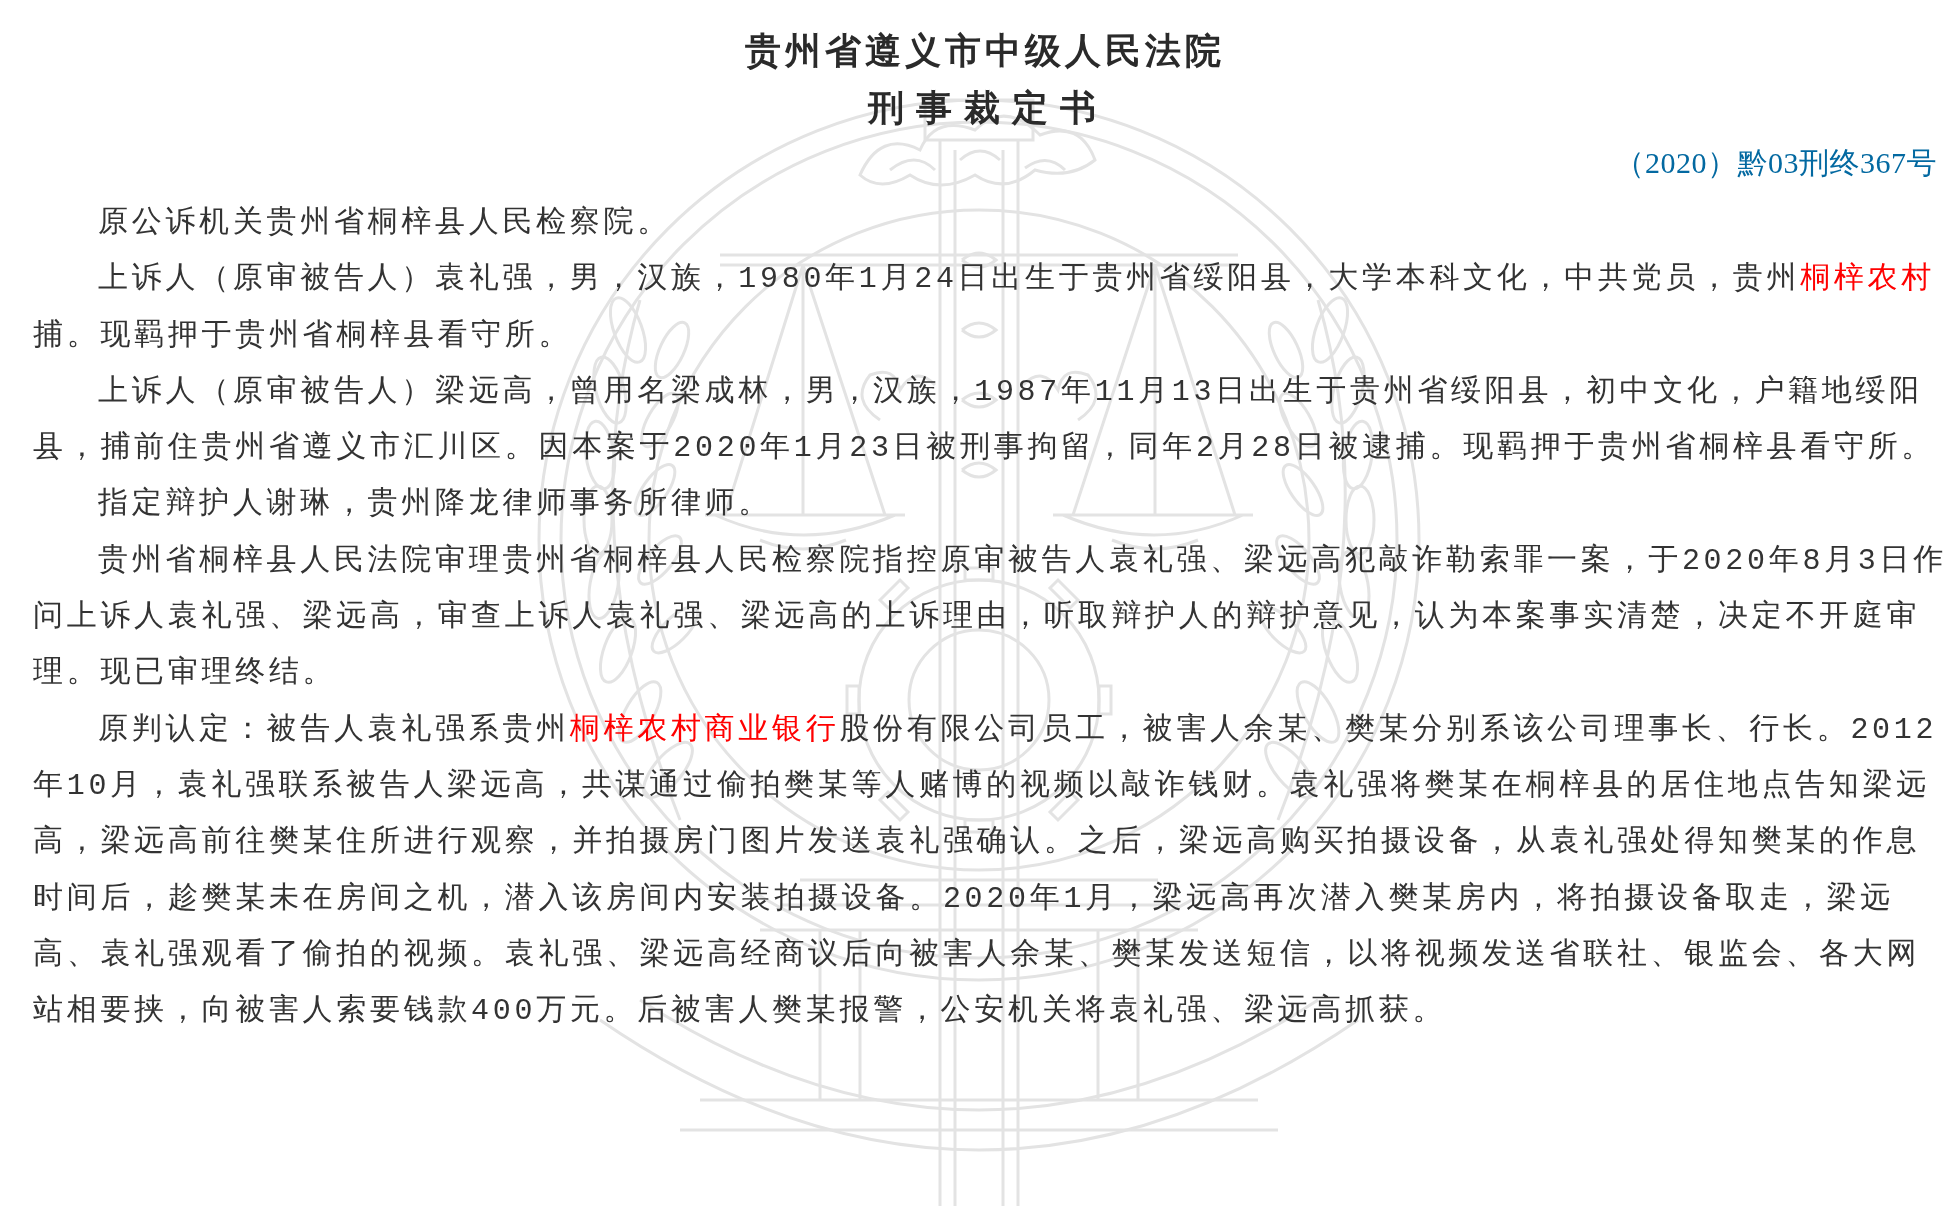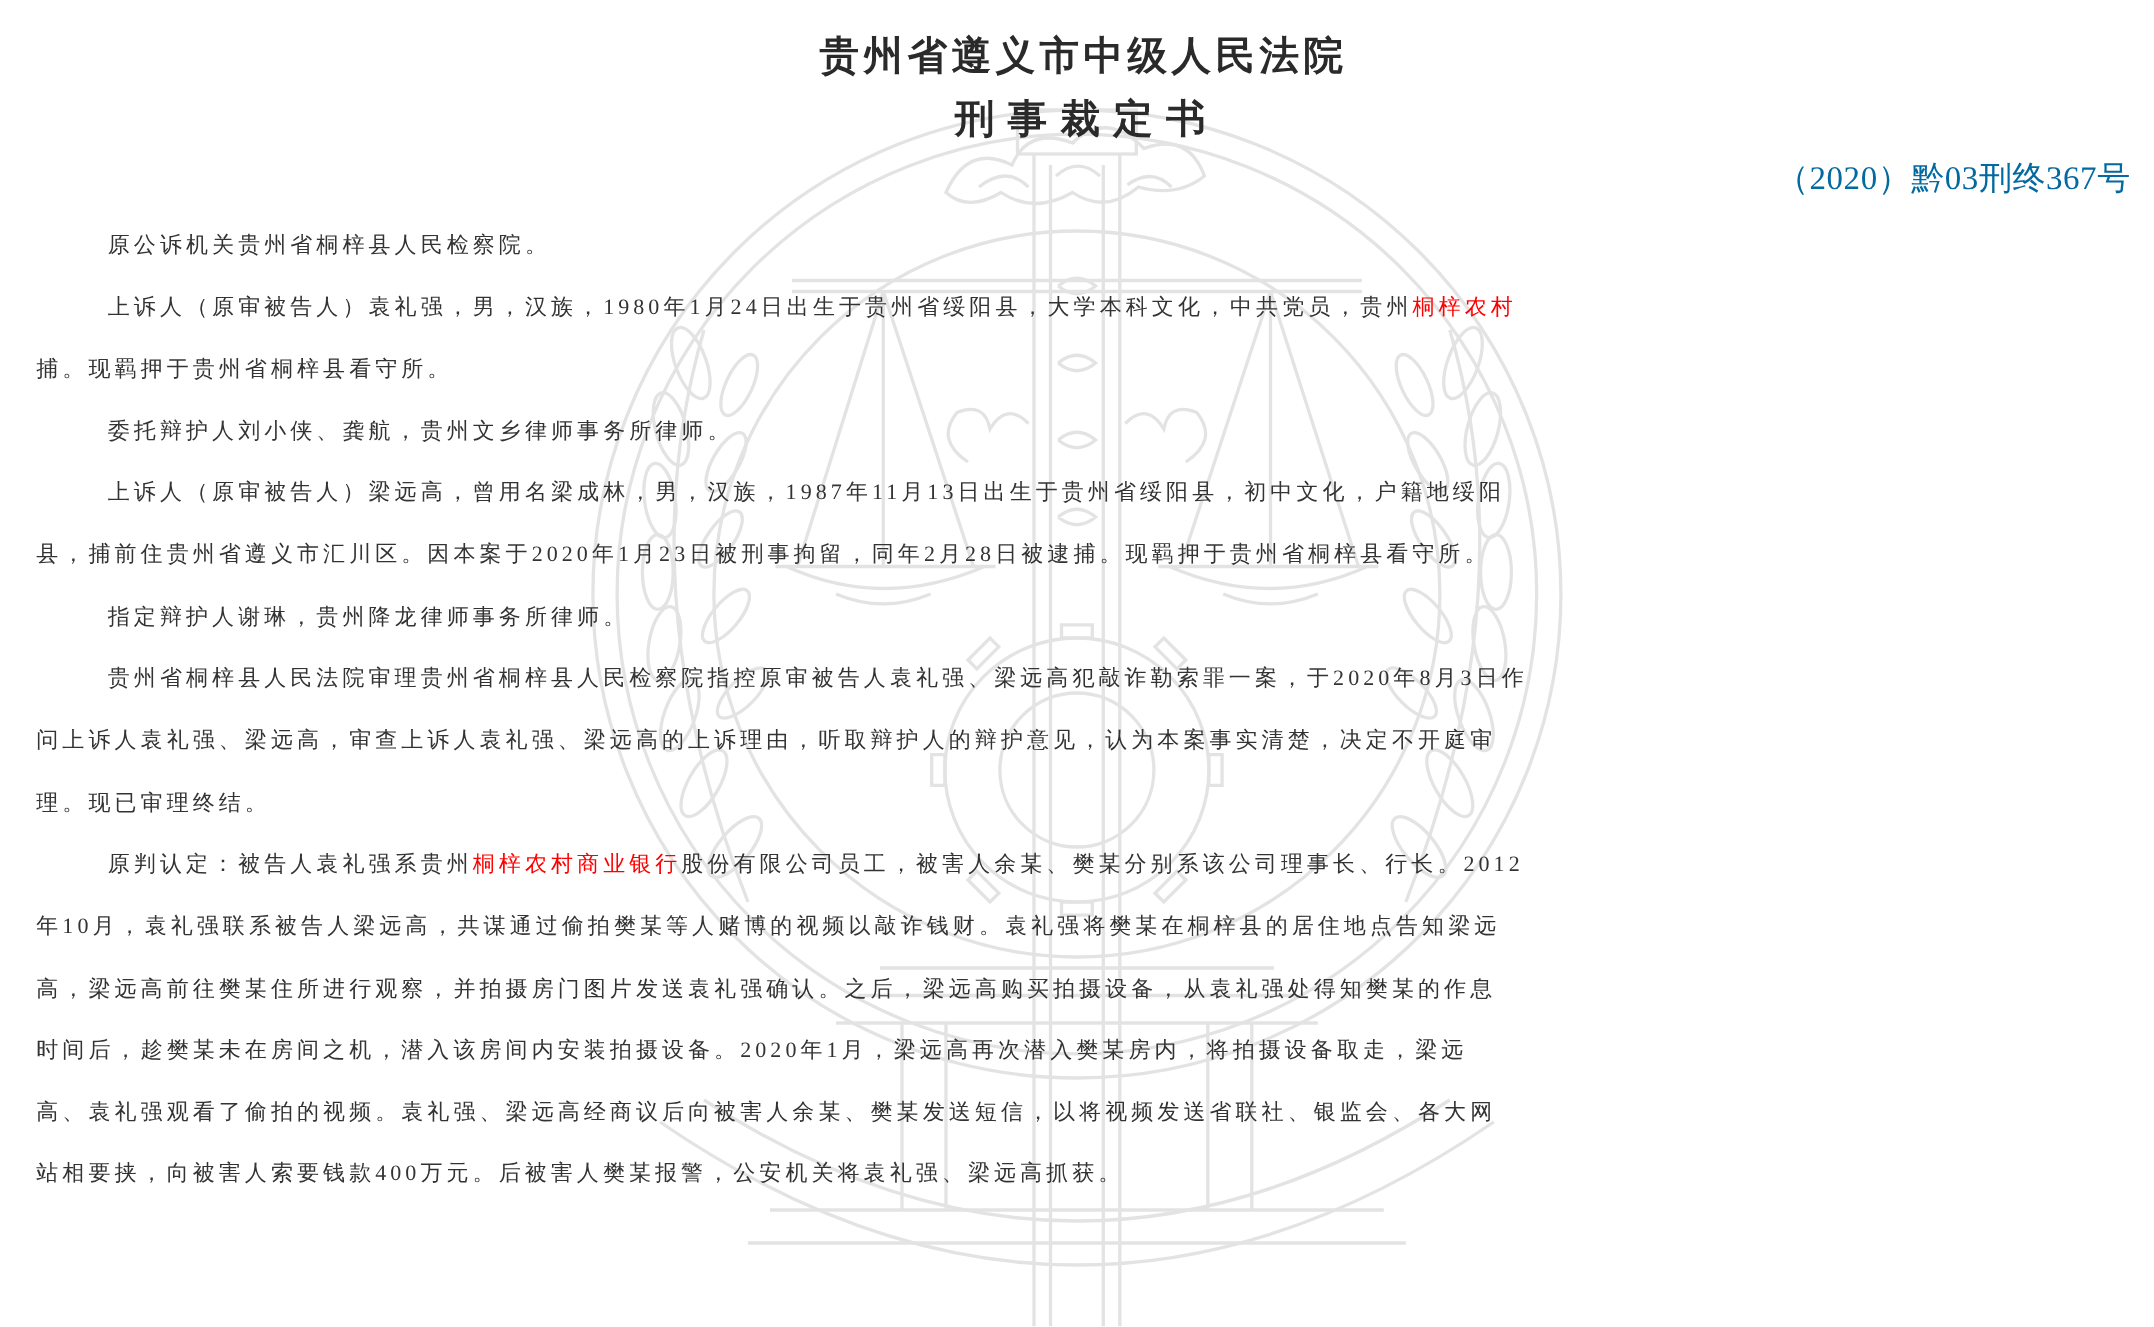--- a/index.html
+++ b/index.html
@@ -7,22 +7,22 @@
     body { width:1958px; height:1206px; position:relative; overflow:hidden;
            font-family:"Liberation Serif","DejaVu Serif",serif; color:var(--text); }
     .watermark { position:absolute; left:0; top:0; width:1958px; height:1206px; z-index:0; }
     .title { position:absolute; left:0; width:1958px; text-align:center; z-index:1;
              font-weight:700; color:#2a2a2a; white-space:nowrap;font-family:Liberation Serif, serif; }
     .court-name { top:31px; height:40px; line-height:40px; font-size:36px; letter-spacing:4px; padding-left:12px; box-sizing:border-box; }
     .doc-type { top:88px; height:40px; line-height:40px; font-size:36px; letter-spacing:12px; padding-left:18px; box-sizing:border-box; }
     .case-number { position:absolute; right:21px; top:145px; height:36px; line-height:36px;
                    font-size:30px; letter-spacing:0.5px; white-space:nowrap; z-index:1; color:#0369a1; }
     .body-text { position:absolute; left:0; top:195px; width:1958px; z-index:1; }
-    .line { height:56.3px; line-height:56.3px; font-size:20px; letter-spacing:3.7px;
-            white-space:nowrap; padding-left:33px; box-sizing:border-box; }
+    .line { height:56.3px; line-height:56.3px; font-size:30px; letter-spacing:3.7px;
+            white-space:nowrap; padding-left:33px; box-sizing:border-box;font-family:Liberation Mono, monospace; }
     .line.indent { padding-left:98px; }
     .hl { color:var(--hl); }
   </style>
 </head>
 <body>
 
 <svg class="watermark" viewBox="0 0 1958 1206" xmlns="http://www.w3.org/2000/svg">
   <g fill="none" stroke="#e3e3e3" stroke-width="3">
 
     <circle cx="979" cy="540" r="440"></circle>
@@ -100,21 +100,20 @@
 <div class="title doc-type">刑事裁定书</div>
 <div class="case-number">（2020）黔03刑终367号</div>
 
 <div class="body-text">
 
   <div class="line indent"><span>原公诉机关贵州省桐梓县人民检察院。</span></div>
 
   <div class="line indent"><span>上诉人（原审被告人）袁礼强，男，汉族，1980年1月24日出生于贵州省绥阳县，大学本科文化，中共党员，贵州</span><span class="hl">桐梓农村</span></div>
   <div class="line"><span>捕。现羁押于贵州省桐梓县看守所。</span></div>
 
-  <div class="line indent"><span>委托辩护人刘小侠、龚航，贵州文乡律师事务所律师。</span></div>
 
   <div class="line indent"><span>上诉人（原审被告人）梁远高，曾用名梁成林，男，汉族，1987年11月13日出生于贵州省绥阳县，初中文化，户籍地绥阳</span></div>
   <div class="line"><span>县，捕前住贵州省遵义市汇川区。因本案于2020年1月23日被刑事拘留，同年2月28日被逮捕。现羁押于贵州省桐梓县看守所。</span></div>
 
   <div class="line indent"><span>指定辩护人谢琳，贵州降龙律师事务所律师。</span></div>
 
   <div class="line indent"><span>贵州省桐梓县人民法院审理贵州省桐梓县人民检察院指控原审被告人袁礼强、梁远高犯敲诈勒索罪一案，于2020年8月3日作</span></div>
   <div class="line"><span>问上诉人袁礼强、梁远高，审查上诉人袁礼强、梁远高的上诉理由，听取辩护人的辩护意见，认为本案事实清楚，决定不开庭审</span></div>
   <div class="line"><span>理。现已审理终结。</span></div>
 

